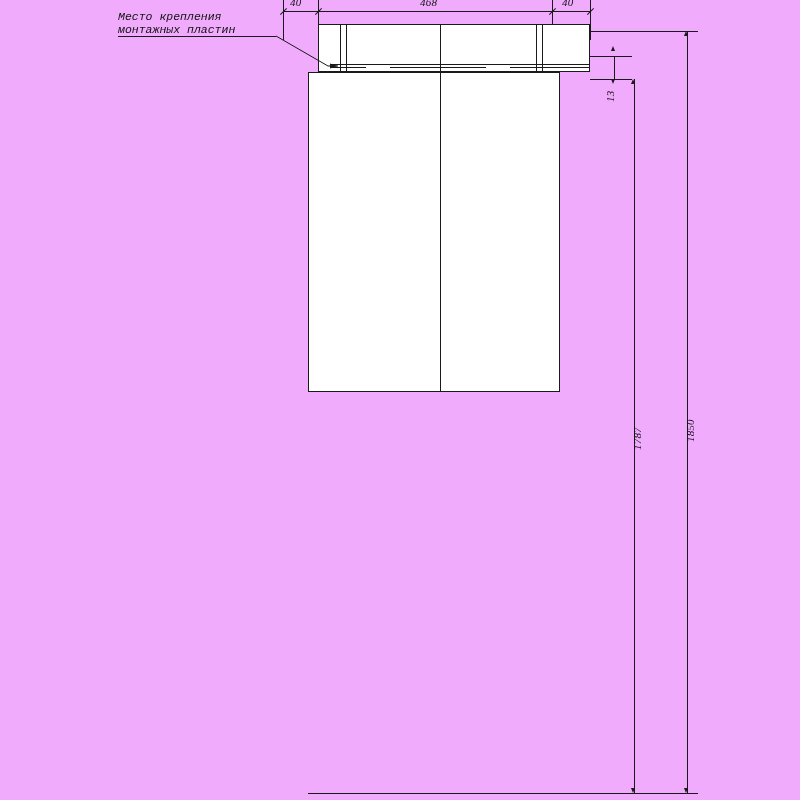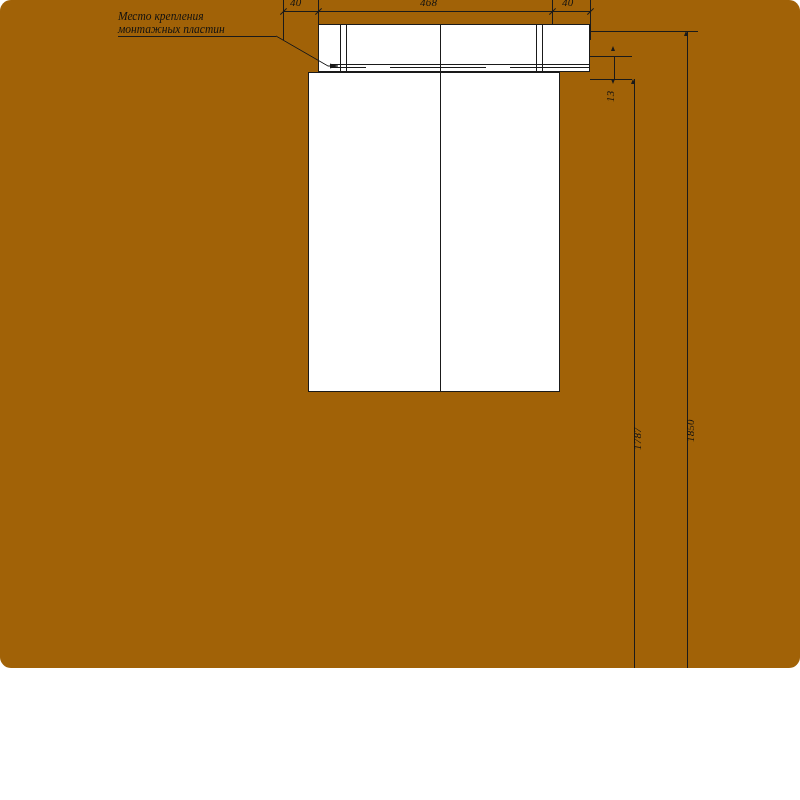--- a/index.html
+++ b/index.html
@@ -3,25 +3,24 @@
 <meta charset="utf-8">
 <style>
   html, body {
     margin: 0;
     padding: 0;
     background: #ffffff;
   }
   #sheet {
     position: relative;
     width: 800px;
-    height: 668px;
-    background: #a16207;
+    height: 800px;
+    background: #f0abfc;
     font-family: "Liberation Serif", serif;
     overflow: hidden;
-    border-radius: 11px;
   }
   .ln {
     position: absolute;
     background: #1a1a1a;
   }
   .h { height: 1px; }
   .v { width: 1px; }
   .lbl {
     position: absolute;
     font-family: "Liberation Serif", serif;
@@ -30,21 +29,21 @@
     color: #111111;
     white-space: nowrap;
     letter-spacing: 0.2px;
   }
   .lbl.vert {
     transform-origin: 0 0;
     transform: rotate(-90deg);
   }
   .note {
     position: absolute;
-    font-family: Liberation Serif, serif;
+    font-family: Liberation Mono, monospace;
     font-style: italic;
     font-size: 11.5px;
     color: #111111;
     line-height: 13px;
     white-space: nowrap;
   }
   .arrow {
     position: absolute;
     width: 0; height: 0;
     border-style: solid;

